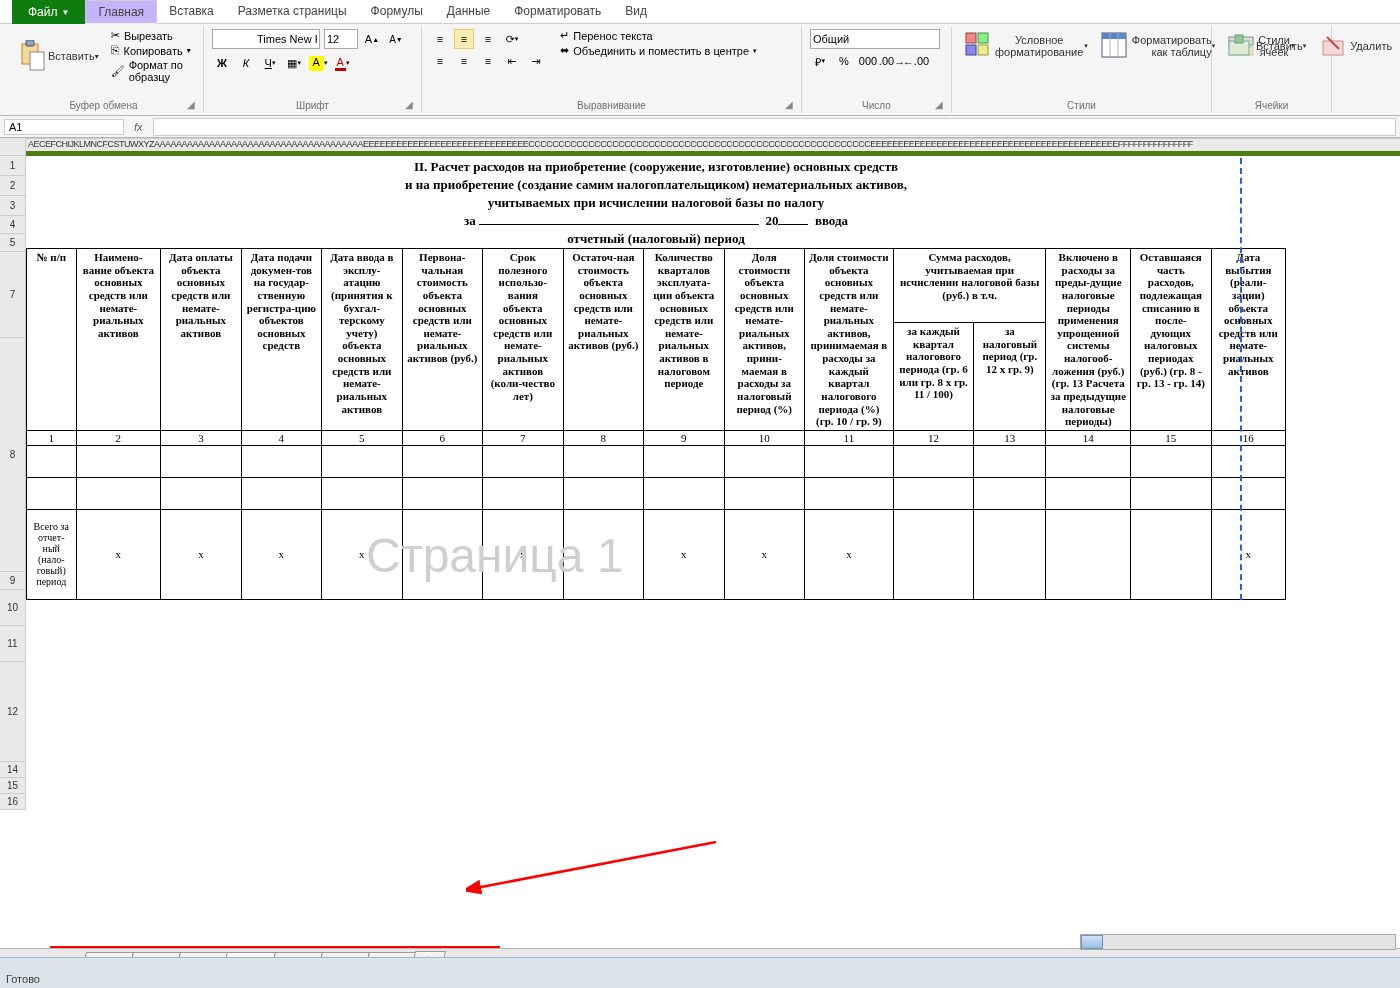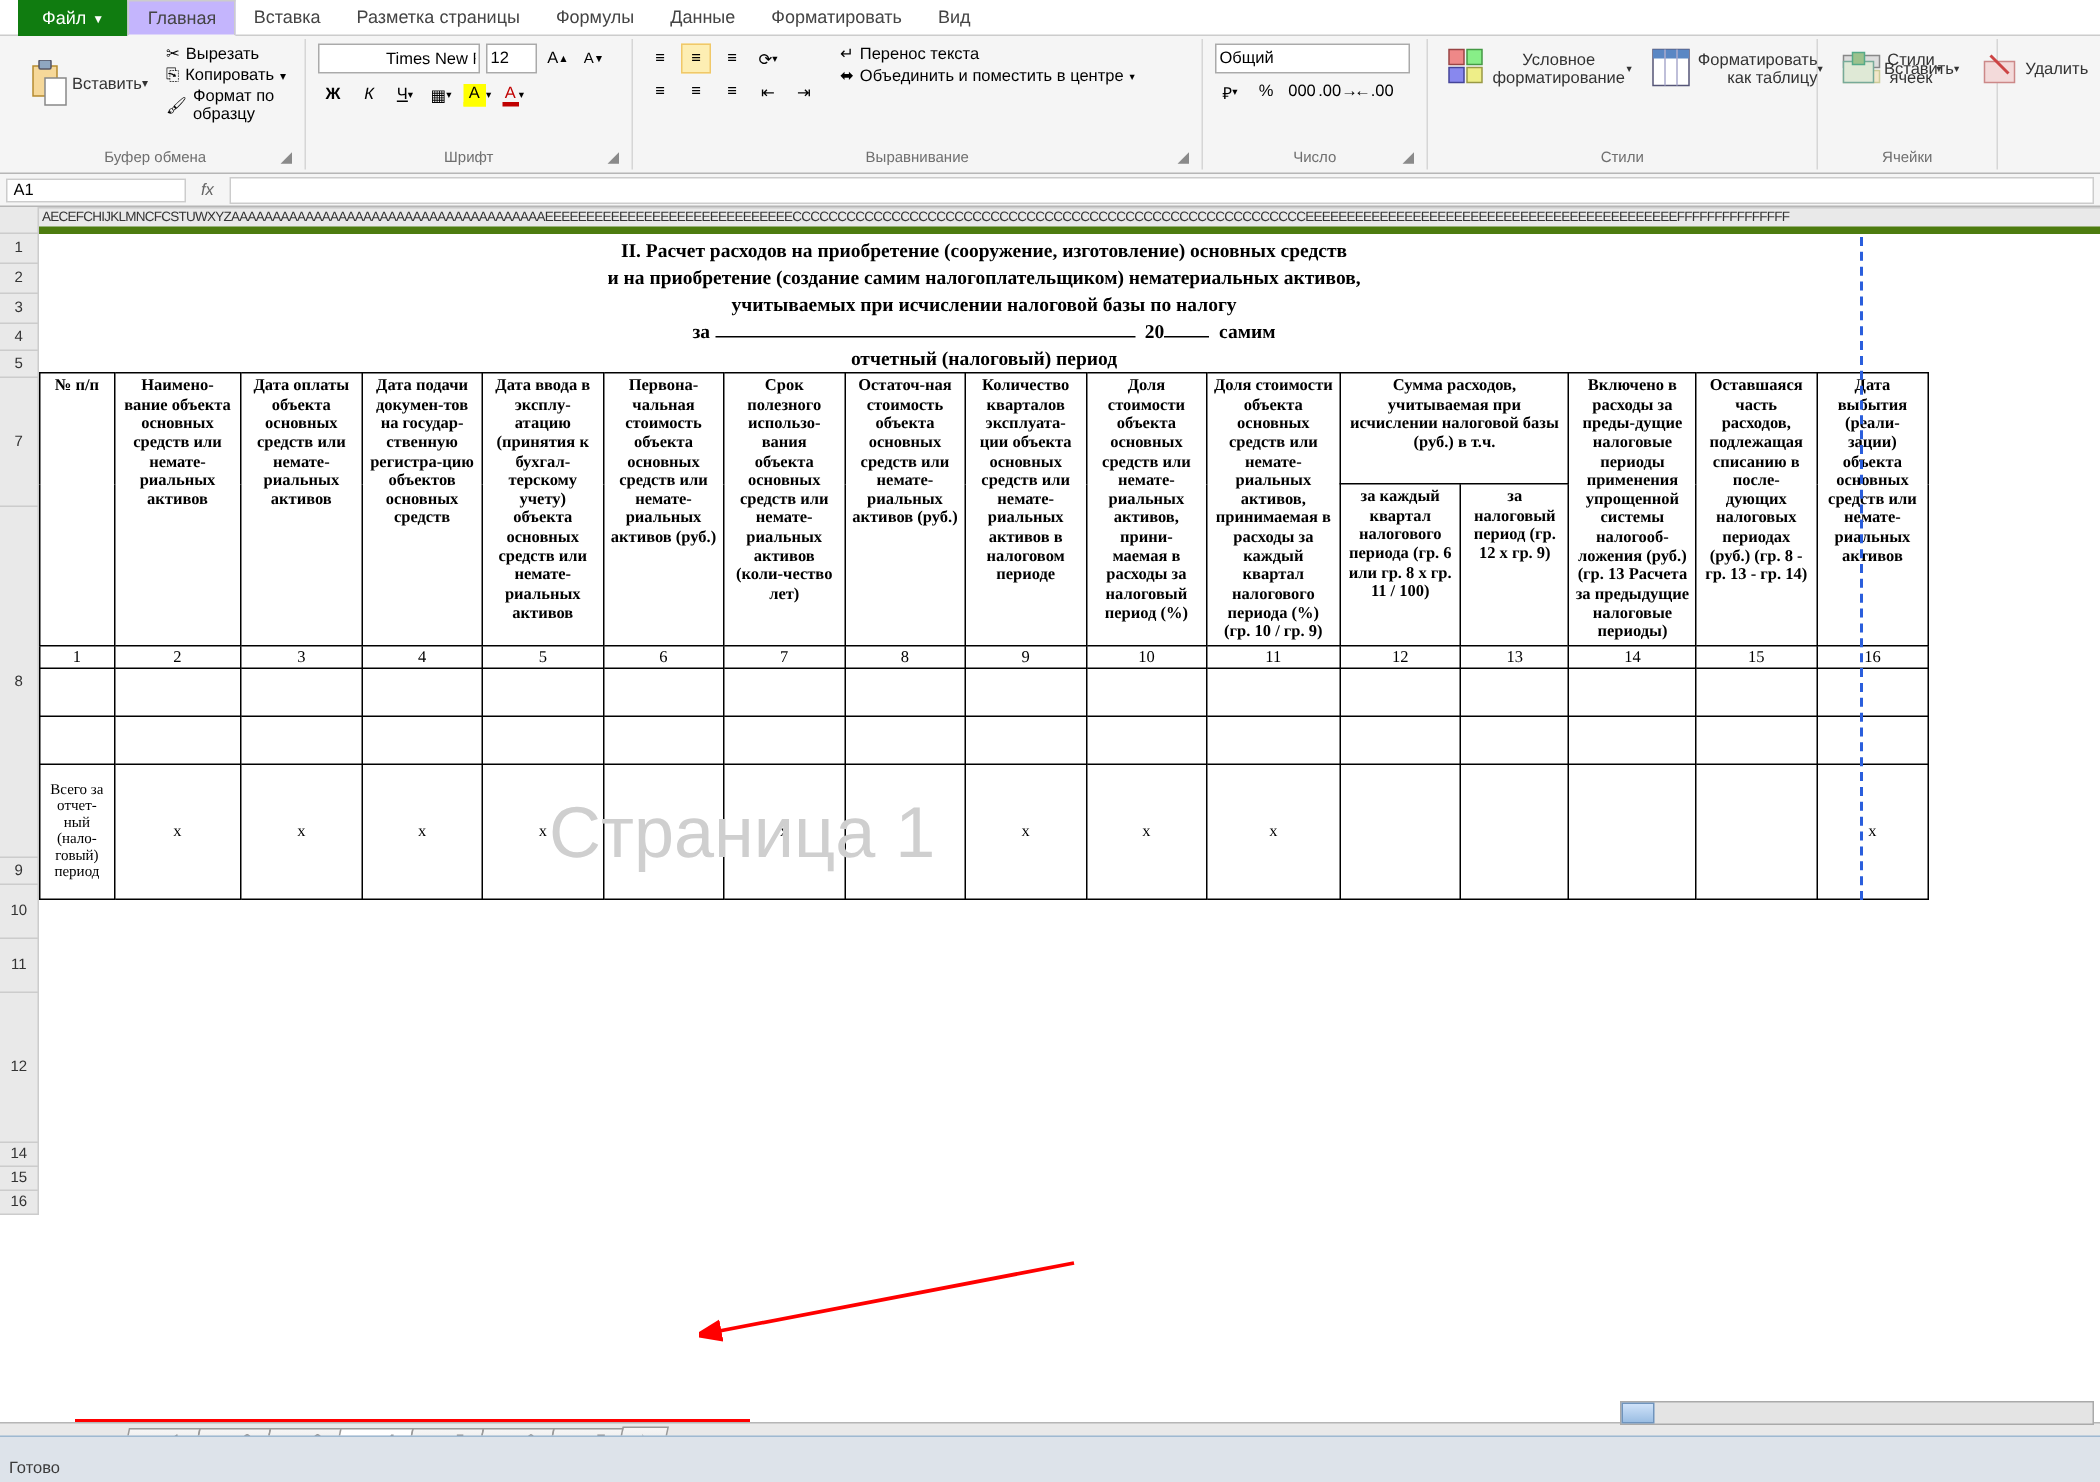--- a/index.html
+++ b/index.html
@@ -298,21 +298,21 @@
             <td colspan="17">II. Расчет расходов на приобретение (сооружение, изготовление) основных средств</td>
           </tr>
       <tr class="title-row">
             <td colspan="17">и на приобретение (создание самим налогоплательщиком) нематериальных активов,</td>
           </tr>
       <tr class="title-row">
             <td colspan="17">учитываемых при исчислении налоговой базы по налогу</td>
           </tr>
       <tr class="title-row">
             <td colspan="17">
-        <b>за</b> <span class="period-ul"></span>&nbsp; <b>20</b><span style="border-bottom:1px solid #000;display:inline-block;width:30px;"></span> &nbsp;<b>самим</b>
+        <b>за</b> <span class="period-ul"></span>&nbsp; <b>20</b><span style="border-bottom:1px solid #000;display:inline-block;width:30px;"></span> &nbsp;<b>ввода</b>
       </td>
           </tr>
       <tr class="title-row">
             <td colspan="17"><b>отчетный (налоговый) период</b></td>
           </tr>
 
       <tr>
         <th rowspan="2" class="header-cell" style="width:48px">№ п/п</th>
         <th rowspan="2" class="header-cell" style="width:82px">Наимено-вание объекта основных средств или немате-риальных активов</th>
         <th rowspan="2" class="header-cell" style="width:78px">Дата оплаты объекта основных средств или немате-риальных активов</th>

